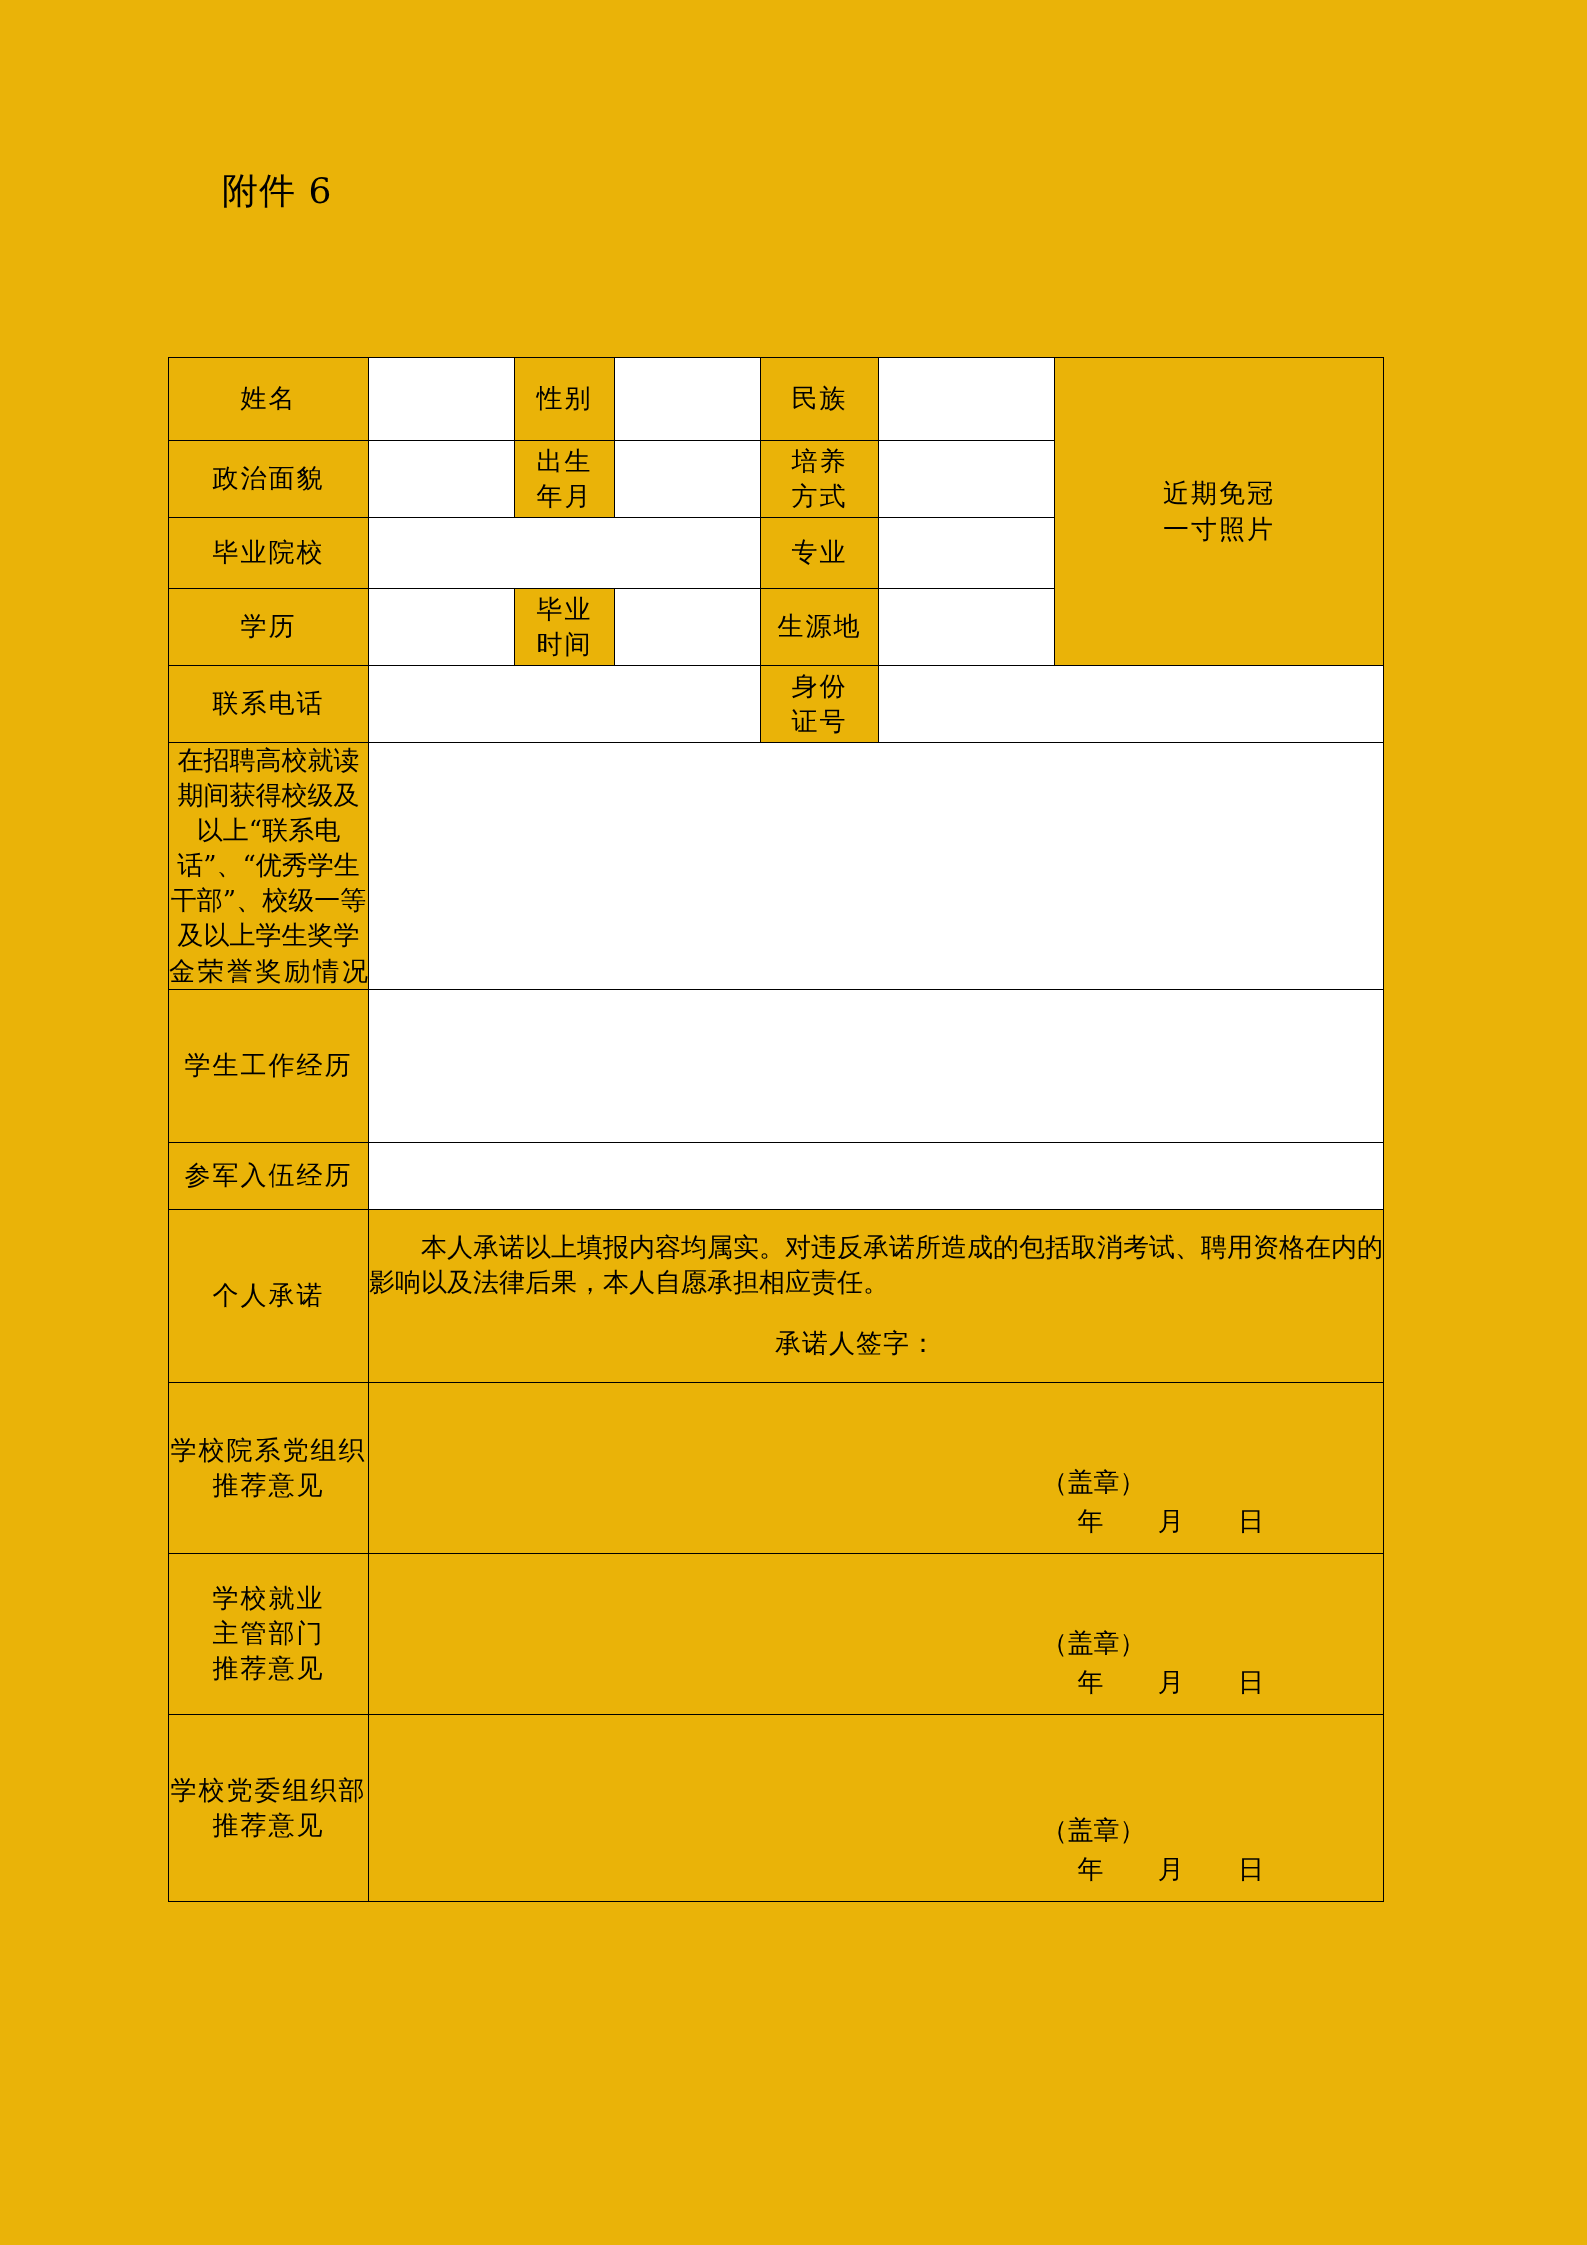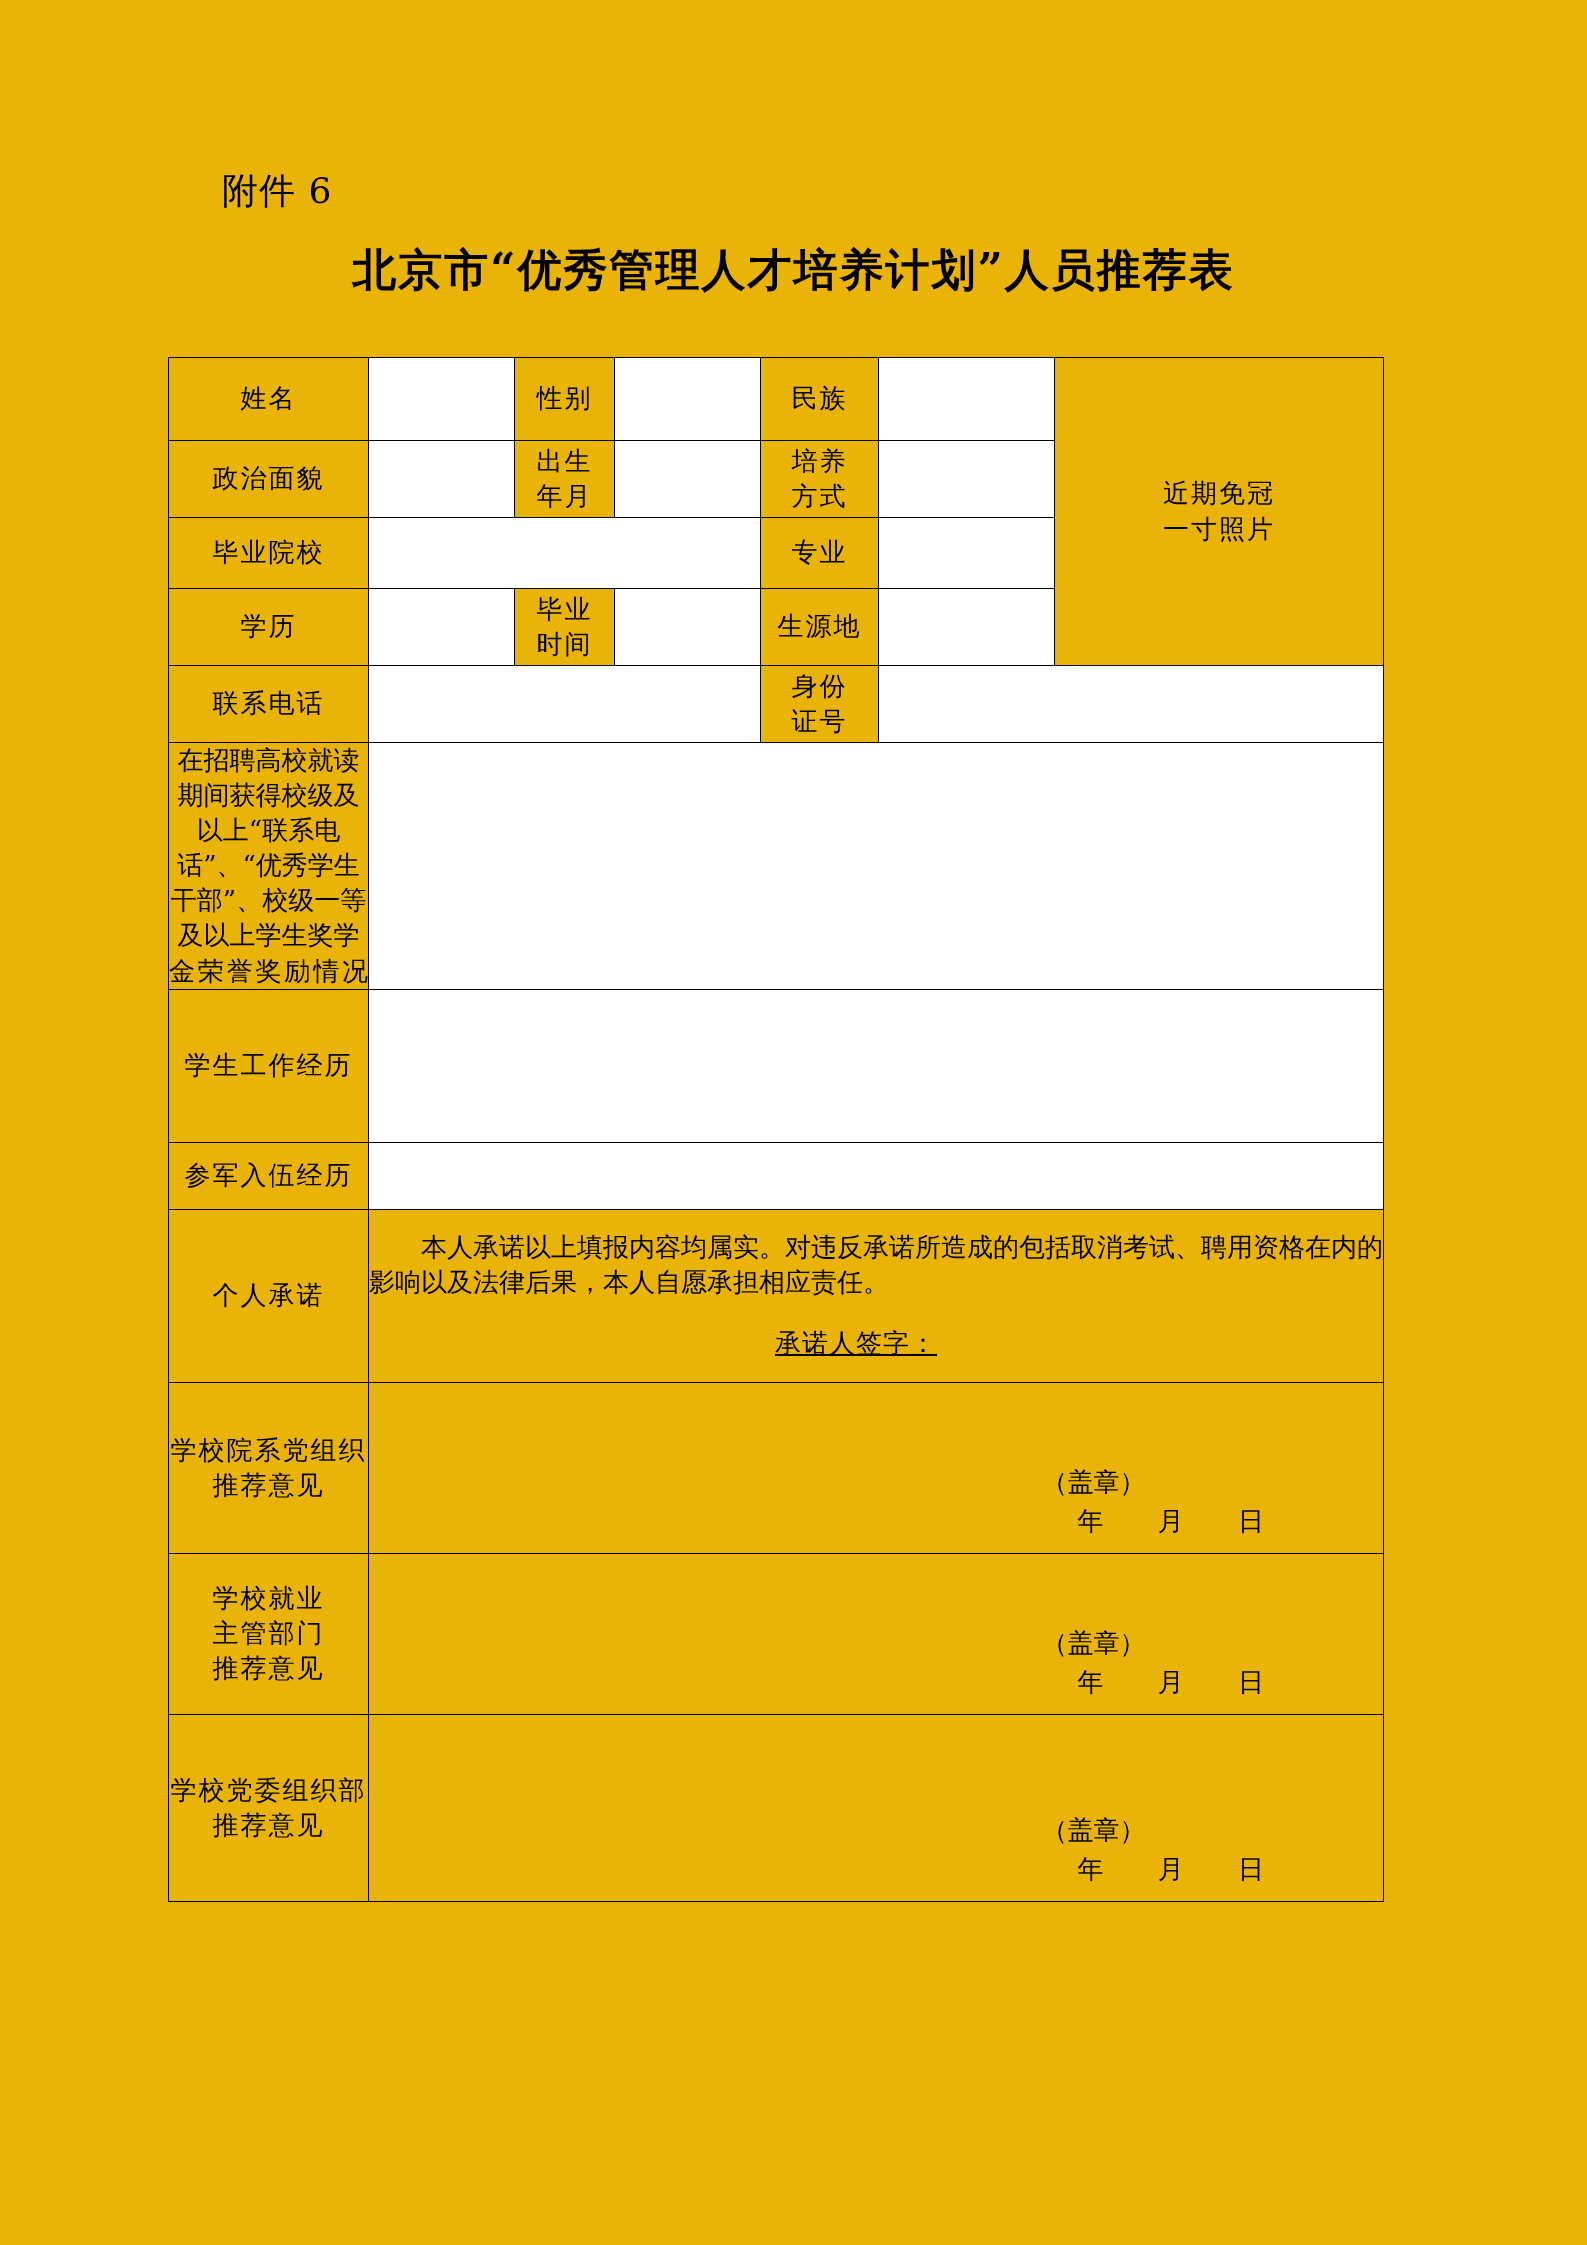--- a/index.html
+++ b/index.html
@@ -94,21 +94,20 @@
   .promise-p {
     text-indent: 52px;
     text-align: justify;
     margin: 0;
   }
   .sign-line {
     margin-top: 26px;
     text-align: center;
     padding-right: 40px;
     letter-spacing: 1px;
-    text-decoration: underline;
   }
   .opinion-cell {
     position: relative;
     vertical-align: bottom;
     text-align: left;
     padding: 0 0 14px 0;
   }
   .seal-block {
     position: absolute;
     right: 96px;
@@ -126,21 +125,20 @@
   .seal-date span { padding: 0 22px; }
   .seal-date span:first-child { padding-left: 0; }
 </style>
 </head>
 <body>
 
 <div class="page">
 
   <div class="attachment-label">附件 6</div>
 
-  <div class="doc-title">北京市“优秀管理人才培养计划”人员推荐表</div>
 
   <table class="form">
     <colgroup>
       <col style="width:200px">
       <col style="width:146px">
       <col style="width:100px">
       <col style="width:146px">
       <col style="width:118px">
       <col style="width:176px">
       <col style="width:329px">

